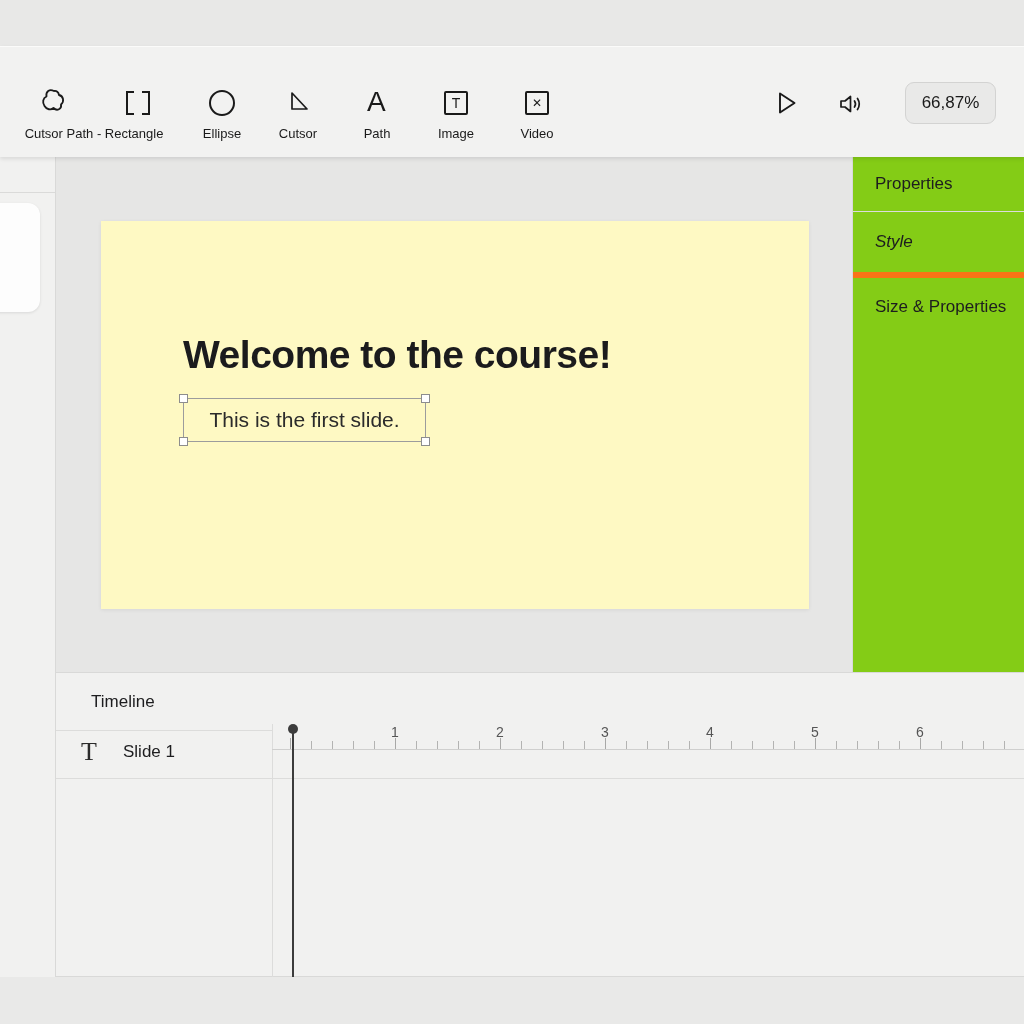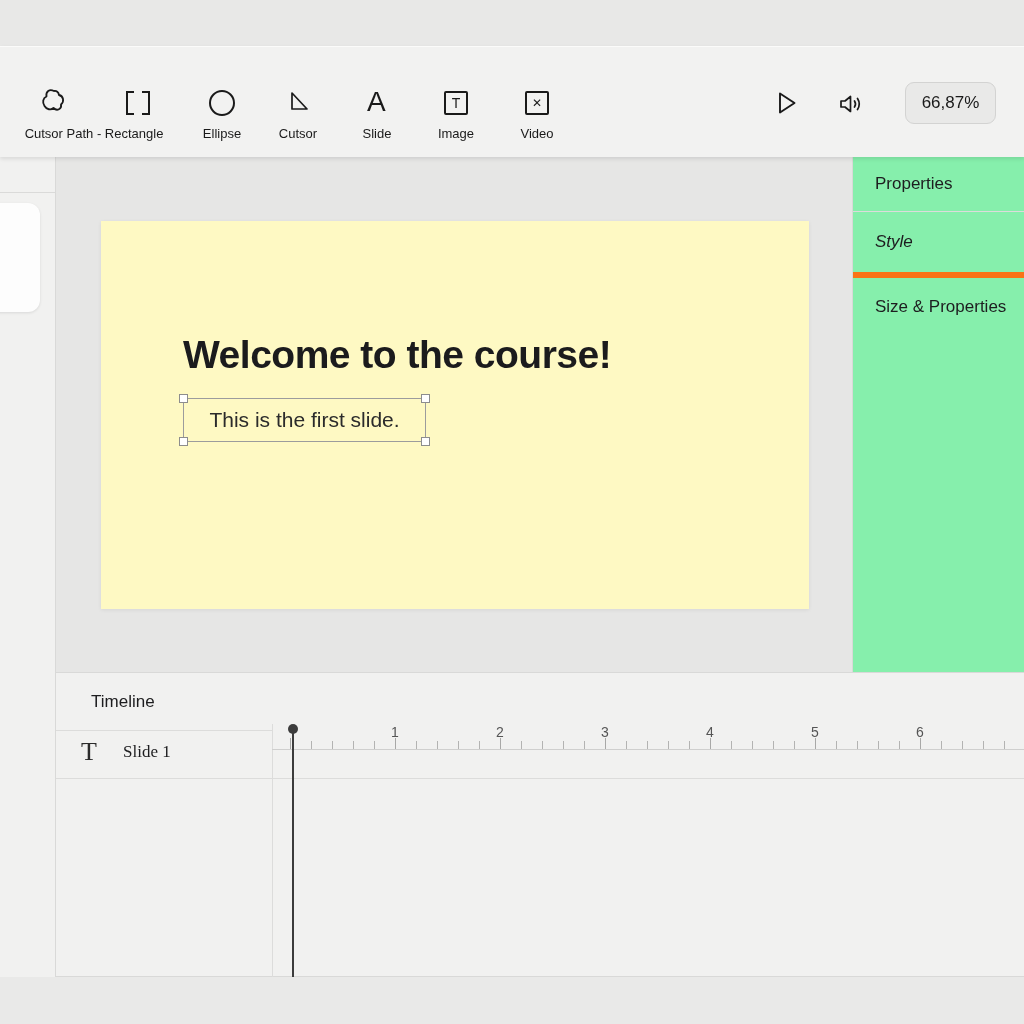--- a/index.html
+++ b/index.html
@@ -69,21 +69,21 @@
   .textbox-text{font-size:21px;color:#2b2b2b;white-space:nowrap;}
   .handle{
     position:absolute;width:9px;height:9px;background:#fff;border:1px solid #8d8d8d;
     box-sizing:border-box;
   }
   .h-tl{left:-5px;top:-5px;} .h-tr{right:-5px;top:-5px;}
   .h-bl{left:-5px;bottom:-5px;} .h-br{right:-5px;bottom:-5px;}
 
   
   .sidebar{
-    left:852px;top:156px;width:172px;height:516px;background:#86efac;
+    left:852px;top:156px;width:172px;height:516px;background:#84cc16;
     border-left:1px solid #d9d9d8;box-sizing:border-box;
   }
   .side-item{
     position:relative;display:flex;align-items:center;
     padding-left:22px;font-size:17px;color:#1d1d1f;
   }
   .side-item-1{height:55px;border-bottom:1px solid #dcdcdb;}
   .side-item-2{height:60px;border-bottom:6px solid #f97316;font-style:italic;}
   .side-item-3{height:58px;}
 
@@ -94,21 +94,21 @@
   }
   .tl-title{position:absolute;left:24px;top:19px;font-size:17px;color:#1d1d1f;margin-left:11px;}
   .tl-left-divider{position:absolute;left:0;top:57px;width:216px;height:1px;background:#dcdcdb;}
   .tl-row-divider{position:absolute;left:0;top:105px;width:968px;height:1px;background:#dcdcdb;}
   .tl-v-divider{position:absolute;left:216px;top:51px;width:1px;height:254px;background:#dcdcdb;}
   .track-row{position:absolute;left:0;top:58px;width:216px;height:47px;}
   .track-glyph{
     position:absolute;left:25px;top:8px;font-family:"Liberation Serif",serif;
     font-size:26px;color:#2b2b2b;line-height:1;
   }
-  .track-label{position:absolute;left:67px;top:11px;font-size:17px;color:#1d1d1f;font-family:Liberation Serif, serif;}
+  .track-label{position:absolute;left:67px;top:11px;font-size:17px;color:#1d1d1f;}
 
   .ruler{position:absolute;left:216px;top:0;width:752px;height:305px;}
   .ruler-baseline{position:absolute;left:0;top:76px;width:752px;height:1px;background:#cfcfce;}
   .ruler-num{
     position:absolute;top:51px;transform:translateX(-50%);
     font-size:14px;color:#555;
   }
   .tick{position:absolute;top:68px;width:1px;height:8px;background:#b3b3b2;}
   .tick.major{top:65px;height:11px;background:#a8a8a7;}
   .playhead-dot{
@@ -169,21 +169,21 @@
     <span>T</span>
   </div>
 
   <div class="boxed-icon" style="left:525px;top:44px;font-size:12px;">
     <span>✕</span>
   </div>
 
   <div class="tool-label" style="left:94px;">Cutsor Path - Rectangle</div>
   <div class="tool-label" style="left:222px;">Ellipse</div>
   <div class="tool-label" style="left:298px;">Cutsor</div>
-  <div class="tool-label" style="left:377px;">Slide</div>
+  <div class="tool-label" style="left:377px;">Path</div>
   <div class="tool-label" style="left:456px;">Image</div>
   <div class="tool-label" style="left:537px;">Video</div>
 
   <div class="tool-icon" style="left:776px;top:44px;">
     <span>
       <svg width="22" height="24" viewBox="0 0 22 24">
         <path d="M4 2.5 L18.5 12 L4 21.5 Z" fill="none" stroke="#1a1a1a" stroke-width="1.9" stroke-linejoin="round"></path>
       </svg>
     </span>
   </div>

